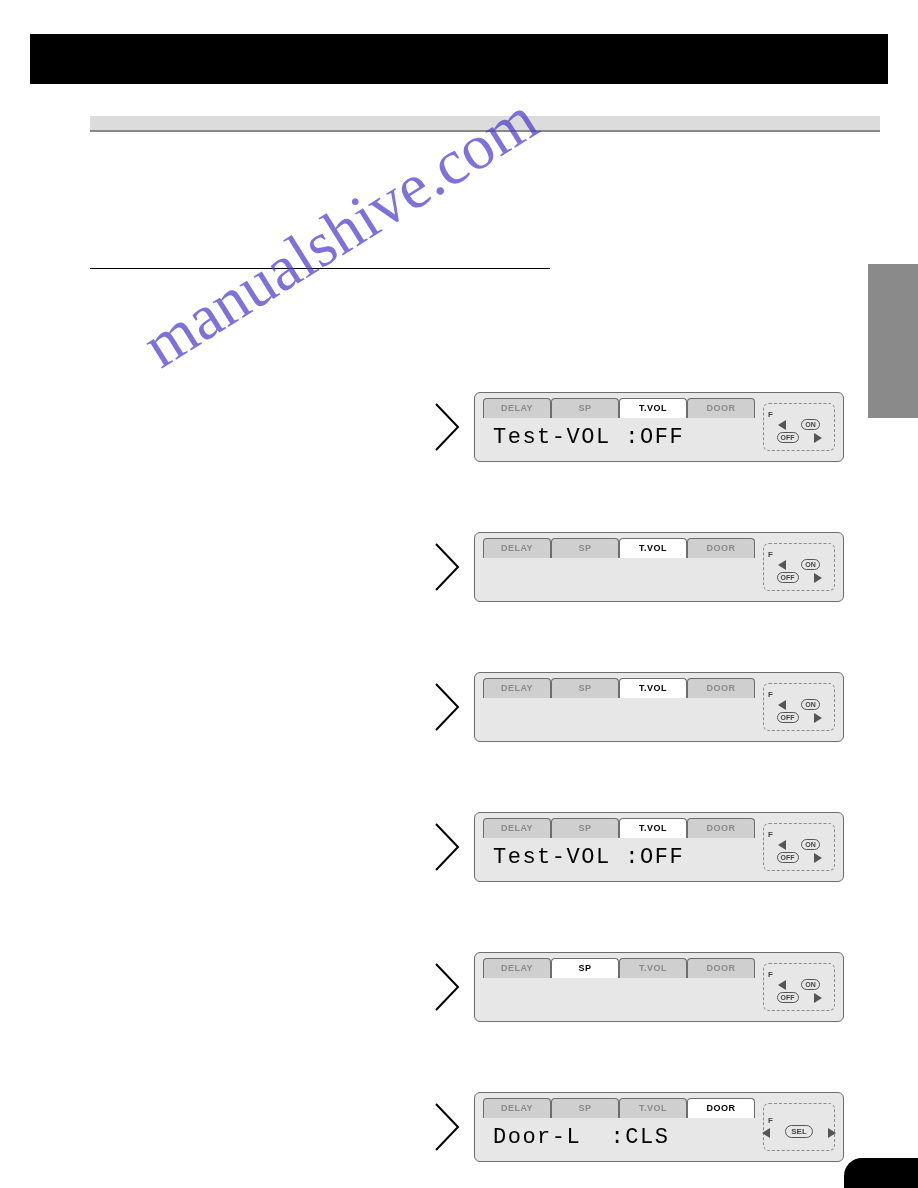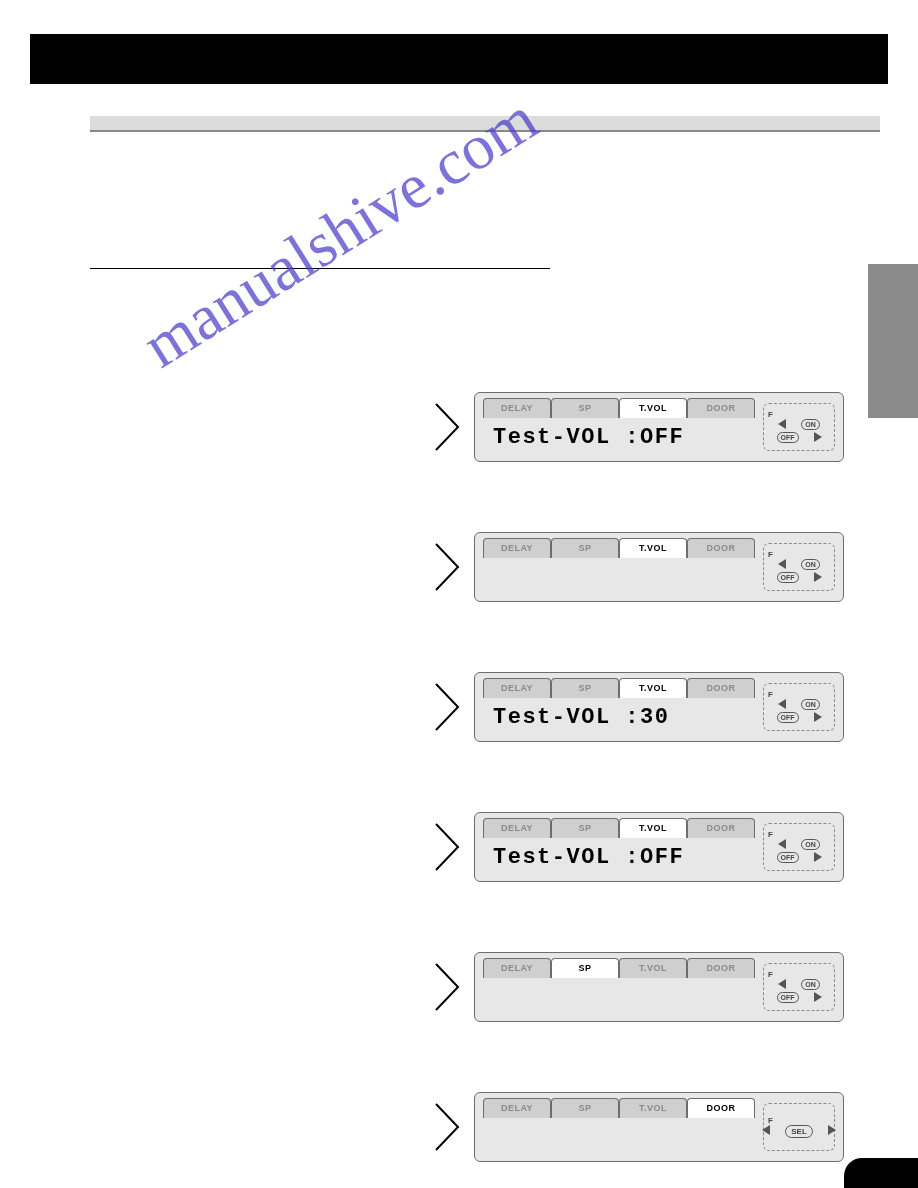--- a/index.html
+++ b/index.html
@@ -14,24 +14,24 @@
   .items { position: absolute; left: 432px; top: 392px; width: 420px; }
   .item { display: flex; align-items: center; margin-bottom: 70px; }
   .arrow svg { width: 30px; height: 54px; display: block; }
 
   .panel { margin-left: 12px; width: 370px; height: 70px; background: #e7e7e7; border: 1px solid #6d6d6d; border-radius: 6px; display: flex; align-items: center; padding: 6px 8px; }
   .lcd { flex: 1 1 auto; height: 58px; display: flex; flex-direction: column; }
   .tabs { display: flex; height: 20px; gap: 0; }
   .tab { flex: 1 1 0; height: 20px; font: 700 9px/18px Arial, sans-serif; text-align: center; letter-spacing: 0.5px; border-top-left-radius: 4px; border-top-right-radius: 4px; border: 1px solid #6d6d6d; border-bottom: none; }
   .tab.off { background: #cfcfcf; color: #8a8a8a; }
   .tab.on  { background: #fff; color: #000; }
-  .readout { flex: 1 1 auto; display: flex; align-items: center; padding-left: 10px; font-family: "Courier New", monospace; font-size: 22px; font-weight: 700; letter-spacing: 1.5px; white-space: pre; color: #000; }
+  .readout { flex: 1 1 auto; display: flex; align-items: center; padding-left: 10px; font-family: "Courier New", monospace; font-size: 22px; font-weight: 400; letter-spacing: 1.5px; white-space: pre; color: #000; }
 
   .side { margin-left: 8px; width: 72px; height: 48px; border: 1px dashed #8a8a8a; border-radius: 6px; display: flex; flex-direction: column; justify-content: center; align-items: center; padding: 4px 2px; gap: 2px; }
-  .side-row { display: flex; align-items: flex-start; gap: 15px; }
+  .side-row { display: flex; align-items: flex-end; gap: 15px; }
   .tri { width: 0; height: 0; border-top: 5px solid transparent; border-bottom: 5px solid transparent; }
   .tri.l { border-right: 8px solid #555; }
   .tri.r { border-left: 8px solid #555; }
   .pill { font: 700 7px/9px Arial; border: 1px solid #555; border-radius: 7px; padding: 0 3px; color: #444; }
   .side-single .pill { font-size: 8px; padding: 1px 5px; }
   .side .corner-f { align-self: flex-start; font: 700 8px/8px Arial; margin-left: 2px; margin-bottom: -2px; color: #444; }
 
   .watermark { position: absolute; left: 130px; top: 320px; font: 400 64px Georgia, 'Times New Roman', serif; color: rgba(74, 60, 200, 0.72); transform: rotate(-32deg); transform-origin: left top; letter-spacing: 0px; pointer-events: none; white-space: nowrap; }
 </style>
 </head>
@@ -108,21 +108,20 @@
           </svg>
         </span>
         <div class="panel">
           <div class="lcd">
             <div class="tabs">
               <div class="tab off">DELAY</div>
               <div class="tab off">SP</div>
               <div class="tab on">T.VOL</div>
               <div class="tab off">DOOR</div>
             </div>
-            <div class="readout">Test-VOL :30</div>
           </div>
           <div class="side">
             <div class="corner-f">F</div>
             <div class="side-row">
               <span class="tri l"></span>
               <span class="pill">ON</span>
             </div>
             <div class="side-row">
               <span class="pill">OFF</span>
               <span class="tri r"></span>
@@ -194,20 +193,21 @@
           </svg>
         </span>
         <div class="panel">
           <div class="lcd">
             <div class="tabs">
               <div class="tab off">DELAY</div>
               <div class="tab off">SP</div>
               <div class="tab off">T.VOL</div>
               <div class="tab on">DOOR</div>
             </div>
+            <div class="readout">Door-L  :CLS</div>
           </div>
           <div class="side side-single">
             <div class="corner-f">F</div>
             <div class="side-row">
               <span class="tri l"></span>
               <span class="pill">SEL</span>
               <span class="tri r"></span>
             </div>
           </div>
         </div>

